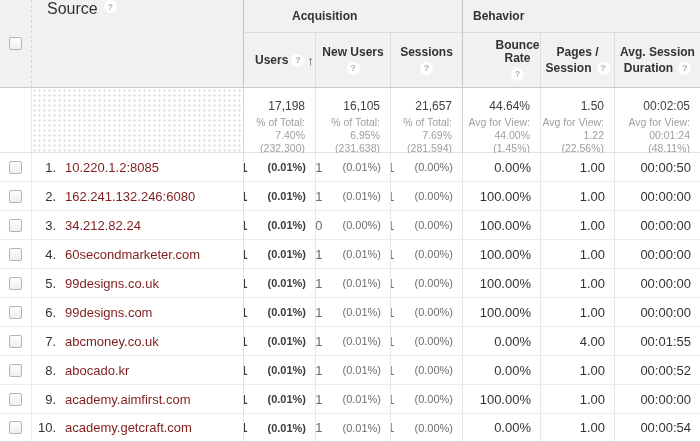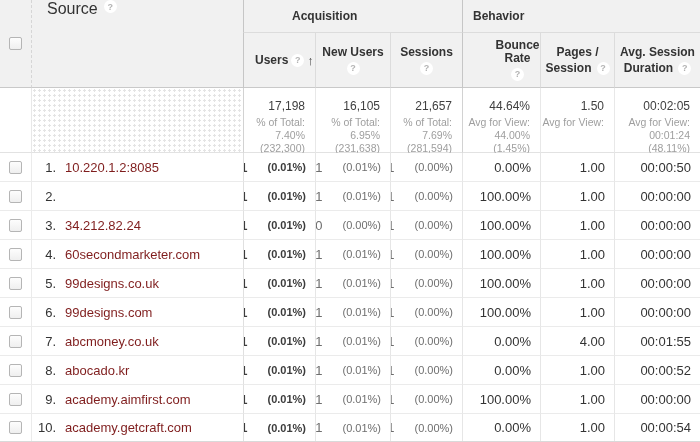--- a/index.html
+++ b/index.html
@@ -151,20 +151,21 @@
   </div>
   <div class="s-cell s-metric bl-strong" style="grid-column:6;grid-row:3;">
     <div class="big">44.64%</div>
     <div class="sub">Avg for View:</div>
     <div class="sub">44.00%</div>
     <div class="sub">(1.45%)</div>
   </div>
   <div class="s-cell s-metric bl-light" style="grid-column:7;grid-row:3;">
     <div class="big">1.50</div>
     <div class="sub">Avg for View:</div>
+    <div class="sub">1.22 (22.56%)</div>
   </div>
   <div class="s-cell s-metric bl-light" style="grid-column:8;grid-row:3;">
     <div class="big">00:02:05</div>
     <div class="sub">Avg for View:</div>
     <div class="sub">00:01:24</div>
     <div class="sub">(48.11%)</div>
   </div>
 
   <div class="cell c-check">
     <span class="checkbox"></span>
@@ -193,20 +194,21 @@
   </div>
   <div class="cell c-num c-plain">
     <span class="val">00:00:50</span>
   </div>
 
   <div class="cell c-check">
     <span class="checkbox"></span>
   </div>
   <div class="cell c-source">
     <span class="row-num">2.</span>
+    <a class="source-link">162.241.132.246:6080</a>
   </div>
   <div class="cell c-num c-users dotted-gray">
     <span class="val">1</span>
     <span class="pct">(0.01%)</span>
   </div>
   <div class="cell c-num c-mid dotted">
     <span class="val">1</span>
     <span class="pct">(0.01%)</span>
   </div>
   <div class="cell c-num c-mid dotted">

